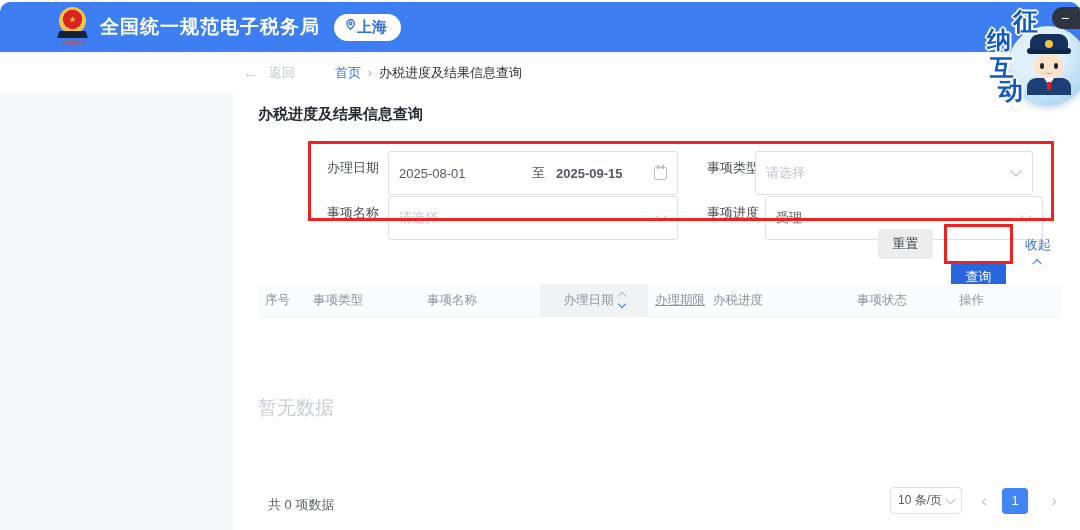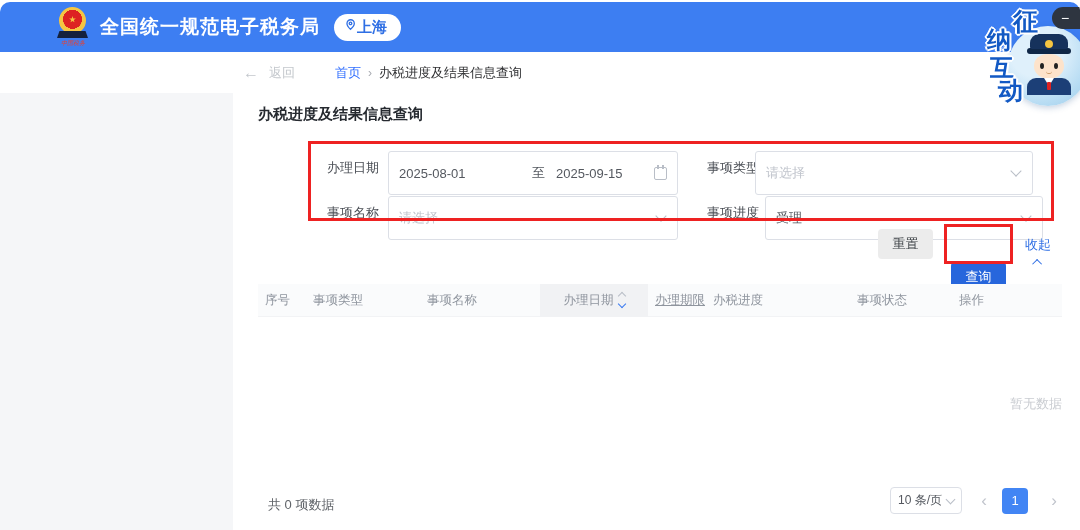--- a/index.html
+++ b/index.html
@@ -77,21 +77,21 @@
 
   
   .page-title { position:absolute; left:258px; top:105px; font-size:15px; font-weight:700; color:#262a30; }
 
   .f-label { position:absolute; font-size:13px; color:#4a4e55; }
   .ctrl { position:absolute; height:44px; background:#fff; border:1px solid #dcdfe6; border-radius:3px;
           display:flex; align-items:center; font-size:13px; cursor:pointer; }
   .date-ctrl { left:388px; top:151px; width:290px; padding:0 10px; }
   .d-start { width:133px; color:#54585f; }
   .d-to { width:24px; color:#54585f; }
-  .d-end { flex:1; color:#54585f; }
+  .d-end { flex:1; color:#54585f;font-weight:bold; }
   .cal { position:relative; width:13px; height:13px; border:1px solid #b9bec7; border-radius:2px; }
   .cal:before { content:""; position:absolute; left:2px; top:-3px; width:2px; height:4px; background:#b9bec7; }
   .cal:after  { content:""; position:absolute; right:2px; top:-3px; width:2px; height:4px; background:#b9bec7; }
   .sel-text { flex:1; padding-left:10px; color:#54585f; }
   .placeholder { color:#c0c4cc; }
   .chev { width:8px; height:8px; border-right:1.5px solid #b9bec7; border-bottom:1.5px solid #b9bec7;
           transform:rotate(45deg); margin:-4px 12px 0 0; flex:0 0 auto; }
 
   
   .btn { position:absolute; height:30px; border:none; border-radius:4px; font-size:13px;
@@ -113,22 +113,22 @@
            display:flex; align-items:center; font-size:12.5px; color:#8f959e;
            border-bottom:1px solid #f2f3f5; }
   .th { padding-left:7px; white-space:nowrap; overflow:hidden; }
   .th-sorted { height:33px; display:flex; align-items:center; justify-content:center; gap:5px;
                background:#f1f2f4; cursor:pointer; }
   .carets { display:flex; flex-direction:column; gap:2px; }
   .car { width:6px; height:6px; transform:rotate(45deg); }
   .car-up { border-left:1.5px solid #b9bec7; border-top:1.5px solid #b9bec7; }
   .car-dn { border-right:1.5px solid #3a7af0; border-bottom:1.5px solid #3a7af0; }
 
-  .empty { position:absolute; left:258px; top:395px; width:804px; text-align:right;
-           font-size:13px; color:#c9ccd1; }
+  .empty { position:absolute; left:258px; top:395px; width:804px; text-align:left;
+           font-size:19px; color:#c9ccd1; }
 
   
   .total { position:absolute; left:268px; top:496px; font-size:13px; color:#5f6368; }
   .psize { position:absolute; left:890px; top:487px; width:72px; height:27px;
            border:1px solid #dcdfe6; border-radius:4px; background:#fff;
            display:flex; align-items:center; justify-content:center; gap:5px;
            font-size:12px; color:#54585f; cursor:pointer; }
   .psize .chev { margin:-3px 0 0 0; width:7px; height:7px; }
   .pg-arrow { position:absolute; top:489px; width:20px; height:24px; text-align:center;
               font-size:17px; color:#c0c4cc; cursor:pointer; line-height:24px; }

